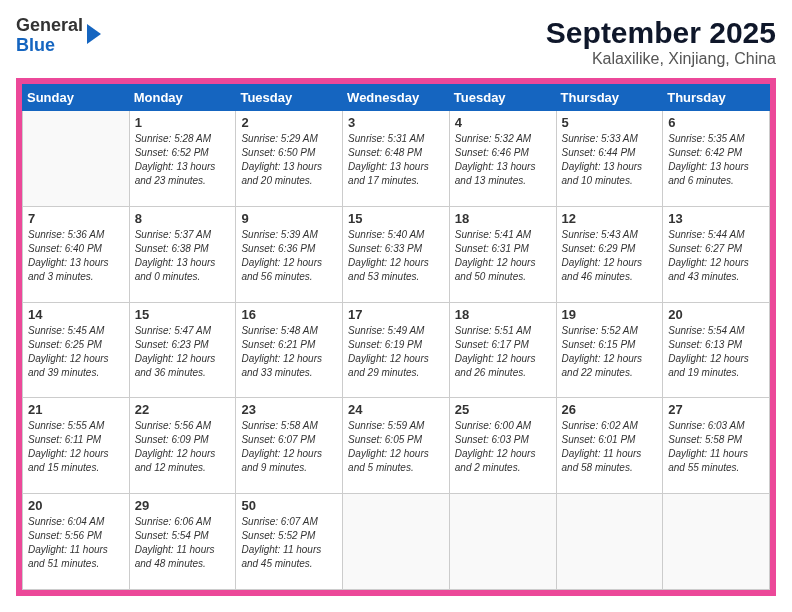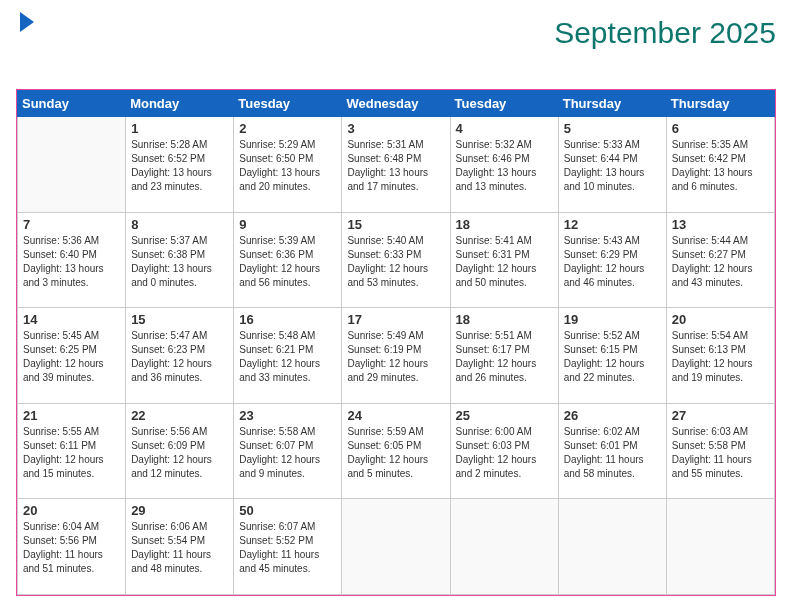--- a/index.html
+++ b/index.html
@@ -43,35 +43,34 @@
       border-top: 10px solid transparent;
       border-bottom: 10px solid transparent;
       margin-left: 4px;
       margin-top: -4px;
     }
     .title-block {
       text-align: right;
     }
     .title-block h1 {
       font-size: 30px;
-      font-weight: normal;
-      color: #0f766e;
+      font-weight: bold;
+      color: #0f172a;
     }
     .title-block h2 {
       font-size: 16px;
       font-weight: normal;
       color: #555;
     }
     .calendar {
       flex: 1;
-      border: 1px solid #ec4899;
+      border: 6px solid #ec4899;
       border-collapse: collapse;
       width: 100%;
       table-layout: fixed;
-      margin-top: 29px;
     }
     .calendar table {
       width: 100%;
       border-collapse: collapse;
       height: 100%;
     }
     .calendar thead th {
       background-color: #1565C0;
       color: white;
       font-size: 13px;
@@ -91,38 +90,44 @@
     .day-num {
       font-size: 13px;
       font-weight: bold;
       display: block;
       margin-bottom: 2px;
     }
     .day-info {
       font-size: 10px;
       color: #333;
       line-height: 1.4;
+      font-style: italic;
     }
     .empty-cell {
       background: #f9f9f9;
     }
     tbody tr {
       height: auto;
     }
   </style>
 </head>
 <body>
 
 <div class="page">
   <div class="header">
     <div class="logo">
+      <div class="logo-text">
+        <span class="general">General</span>
+        <span class="blue">Blue</span>
+      </div>
       <div class="logo-arrow"></div>
     </div>
     <div class="title-block">
       <h1>September 2025</h1>
+      <h2>Kalaxilike, Xinjiang, China</h2>
     </div>
   </div>
 
   <div class="calendar">
     <table>
       <thead>
         <tr>
 
         <th>Sunday</th>
             <th>Monday</th>

